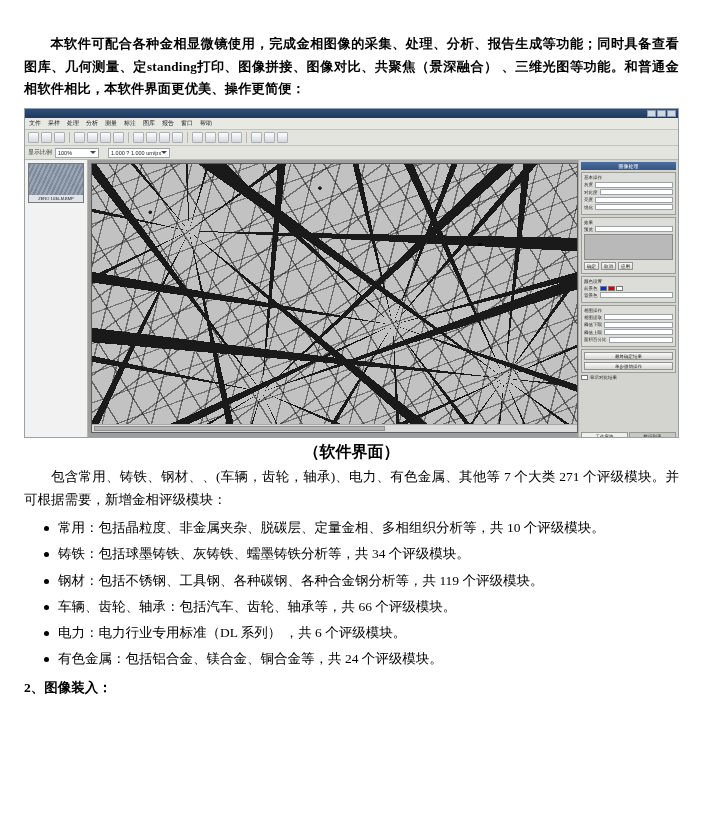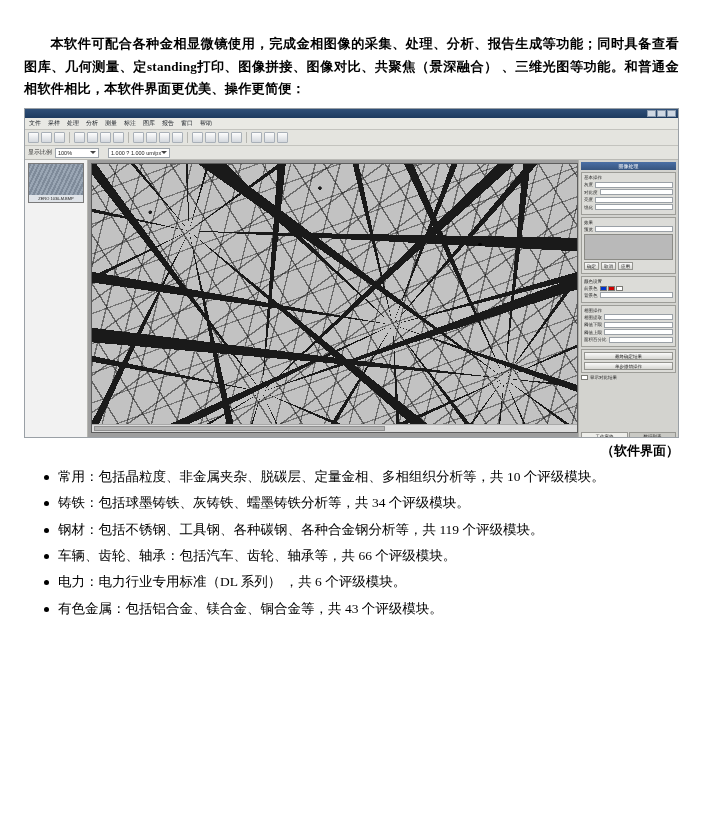--- a/index.html
+++ b/index.html
@@ -276,22 +276,22 @@
     font-size: 4.5px;
     line-height: 7px;
     text-align: center;
     background: #c9c9c4;
     border: 1px solid #979792;
     box-sizing: border-box;
   }
   .rp-tab.active { background: #eeeeea; }
 
   .figcaption {
-    text-align: right;
-    font-size: 13px;
+    text-align: center;
+    font-size: 16px;
     font-weight: bold;
     margin-top: 4px;
   }
 
   
   .sect-head {
     font-size: 13.5px;
     font-weight: bold;
     margin-top: 8px;
   }
@@ -505,24 +505,26 @@
           <div class="rp-tab active">工作窗格</div>
           <div class="rp-tab">数据列表</div>
         </div>
       </div>
     </div>
 
   </div>
 
   <div class="figcaption">（软件界面）</div>
 
+  <p class="para">包含常用、铸铁、钢材、、(车辆，齿轮，轴承)、电力、有色金属、其他等 7 个大类 271 个评级模块。并可根据需要，新增金相评级模块：</p>
 
   <ul class="bullets">
     <li>常用：包括晶粒度、非金属夹杂、脱碳层、定量金相、多相组织分析等，共 10 个评级模块。</li>
     <li>铸铁：包括球墨铸铁、灰铸铁、蠕墨铸铁分析等，共 34 个评级模块。</li>
     <li>钢材：包括不锈钢、工具钢、各种碳钢、各种合金钢分析等，共 119 个评级模块。</li>
     <li>车辆、齿轮、轴承：包括汽车、齿轮、轴承等，共 66 个评级模块。</li>
     <li>电力：电力行业专用标准（DL 系列） ，共 6 个评级模块。</li>
-    <li>有色金属：包括铝合金、镁合金、铜合金等，共 43 个评级模块。</li>
+    <li>有色金属：包括铝合金、镁合金、铜合金等，共 24 个评级模块。</li>
   </ul>
 
+  <div class="sect-head" style="margin-top:6px">2、图像装入：</div>
 
 </div>
 
 </body></html>

